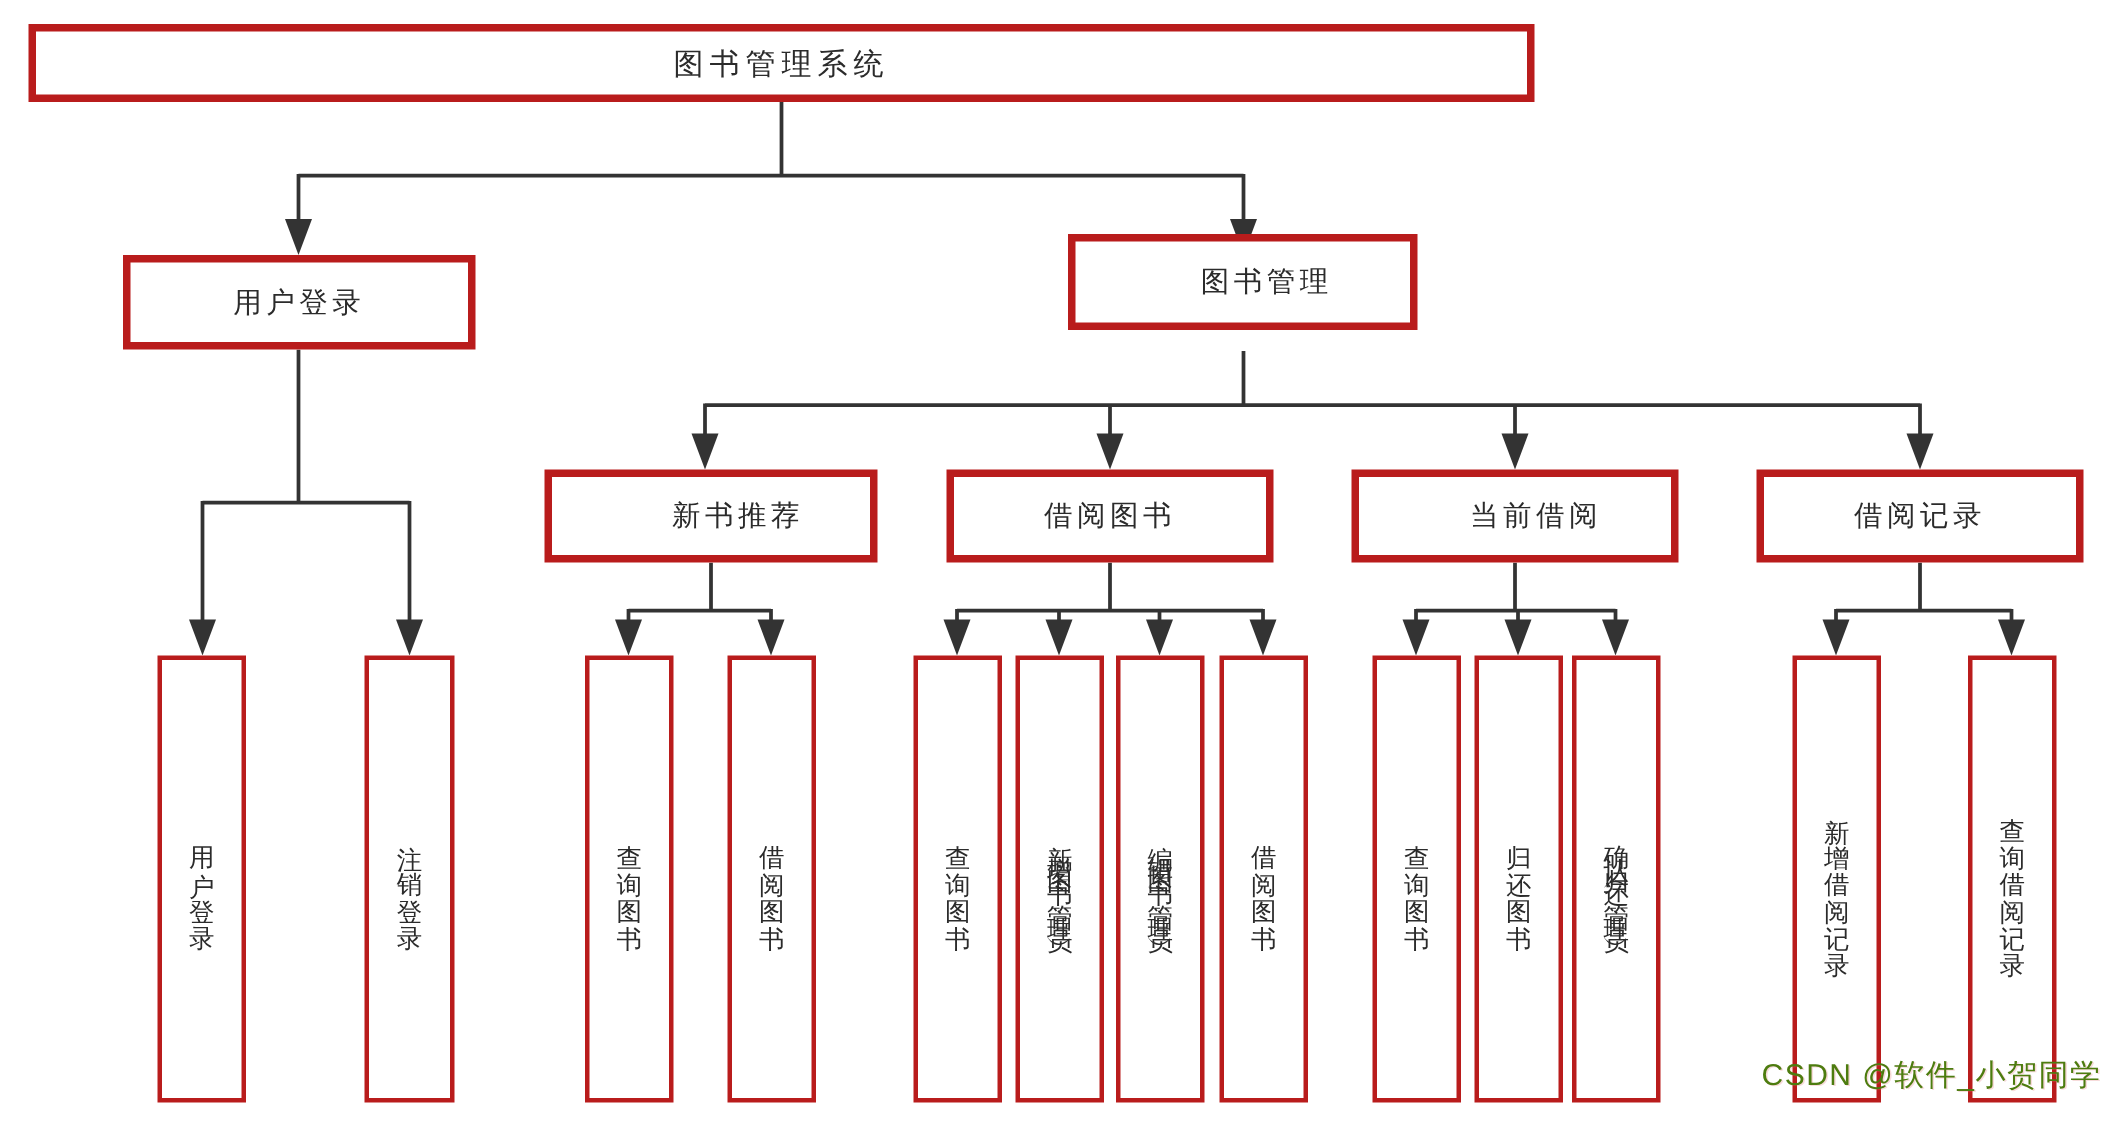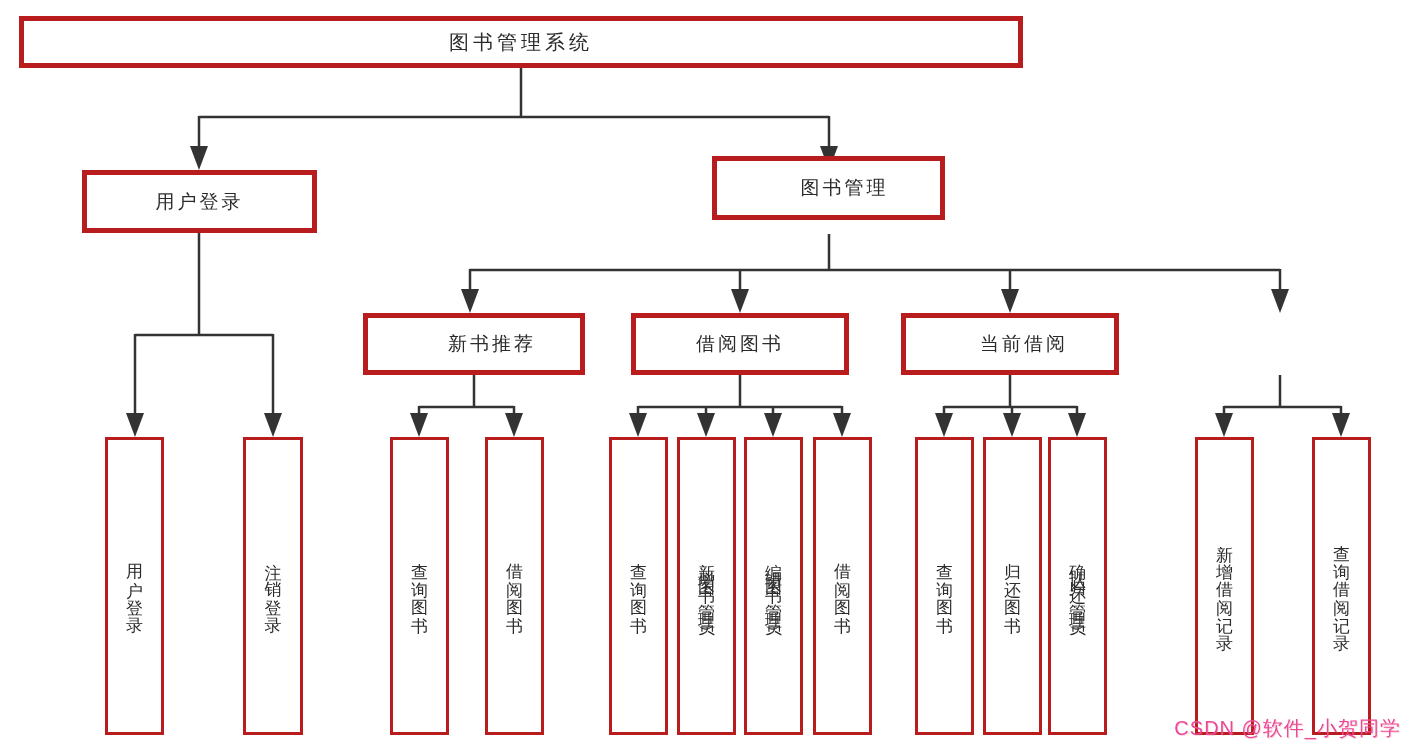--- a/index.html
+++ b/index.html
@@ -32,24 +32,24 @@
   .leaf-label{
     writing-mode:vertical-rl;
     text-orientation:mixed;
     font-size:17px;
     line-height:1;
     letter-spacing:18px;
   }
   .watermark{
     position:absolute;
     right:4px;
-    bottom:5px;
+    bottom:17px;
     z-index:3;
     font-size:20px;
-    color:#ec4899;
+    color:#4d7c0f;
     letter-spacing:1px;
     text-shadow:1px 1px 0 rgba(224,110,110,0.25);
     white-space:nowrap;
   }
 </style>
 </head>
 <body>
 
 <div id="stage">
 
@@ -85,20 +85,23 @@
   </div>
 
   <div class="box lvl3-box" style="left:363px;top:313px;width:222px;height:62px;padding-left:36px;">
     <span class="hlabel">新书推荐</span>
   </div>
   <div class="box lvl3-box" style="left:631px;top:313px;width:218px;height:62px;">
     <span class="hlabel">借阅图书</span>
   </div>
   <div class="box lvl3-box" style="left:901px;top:313px;width:218px;height:62px;padding-left:28px;">
     <span class="hlabel">当前借阅</span>
+  </div>
+  <div class="box lvl3-box" style="left:1171px;top:313px;width:218px;height:62px;">
+    <span class="hlabel">借阅记录</span>
   </div>
 
   <div class="box leaf-box" style="left:105px;top:437px;width:59px;height:298px;">
     <span class="leaf-label" style="letter-spacing: 18px;">用户登录</span>
   </div>
   <div class="box leaf-box" style="left:243px;top:437px;width:60px;height:298px;">
     <span class="leaf-label" style="letter-spacing: 18px;">注销登录</span>
   </div>
 
   <div class="box leaf-box" style="left:390px;top:437px;width:59px;height:298px;">

